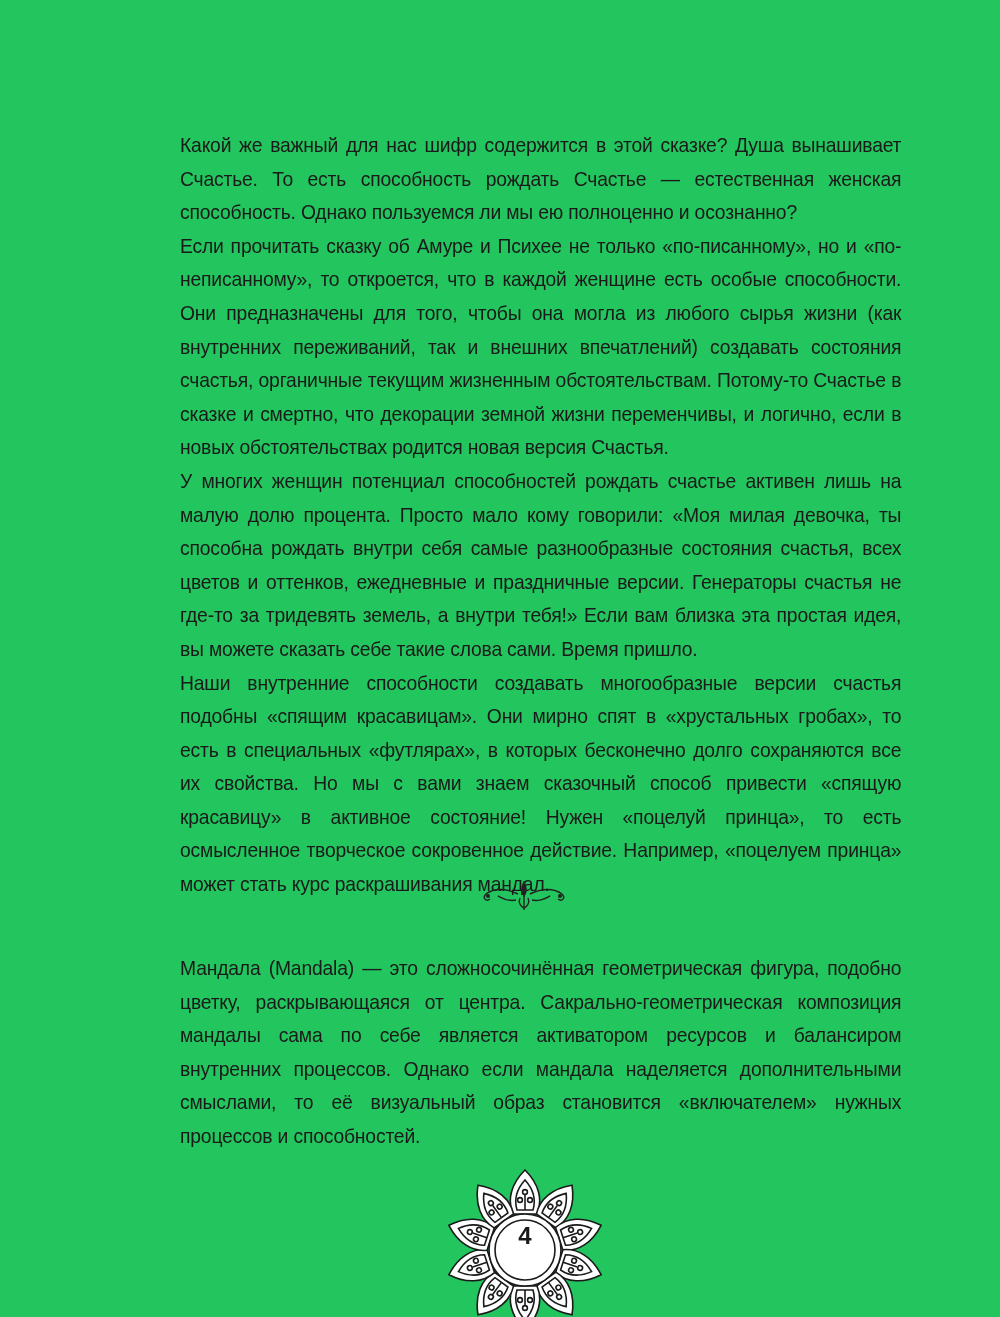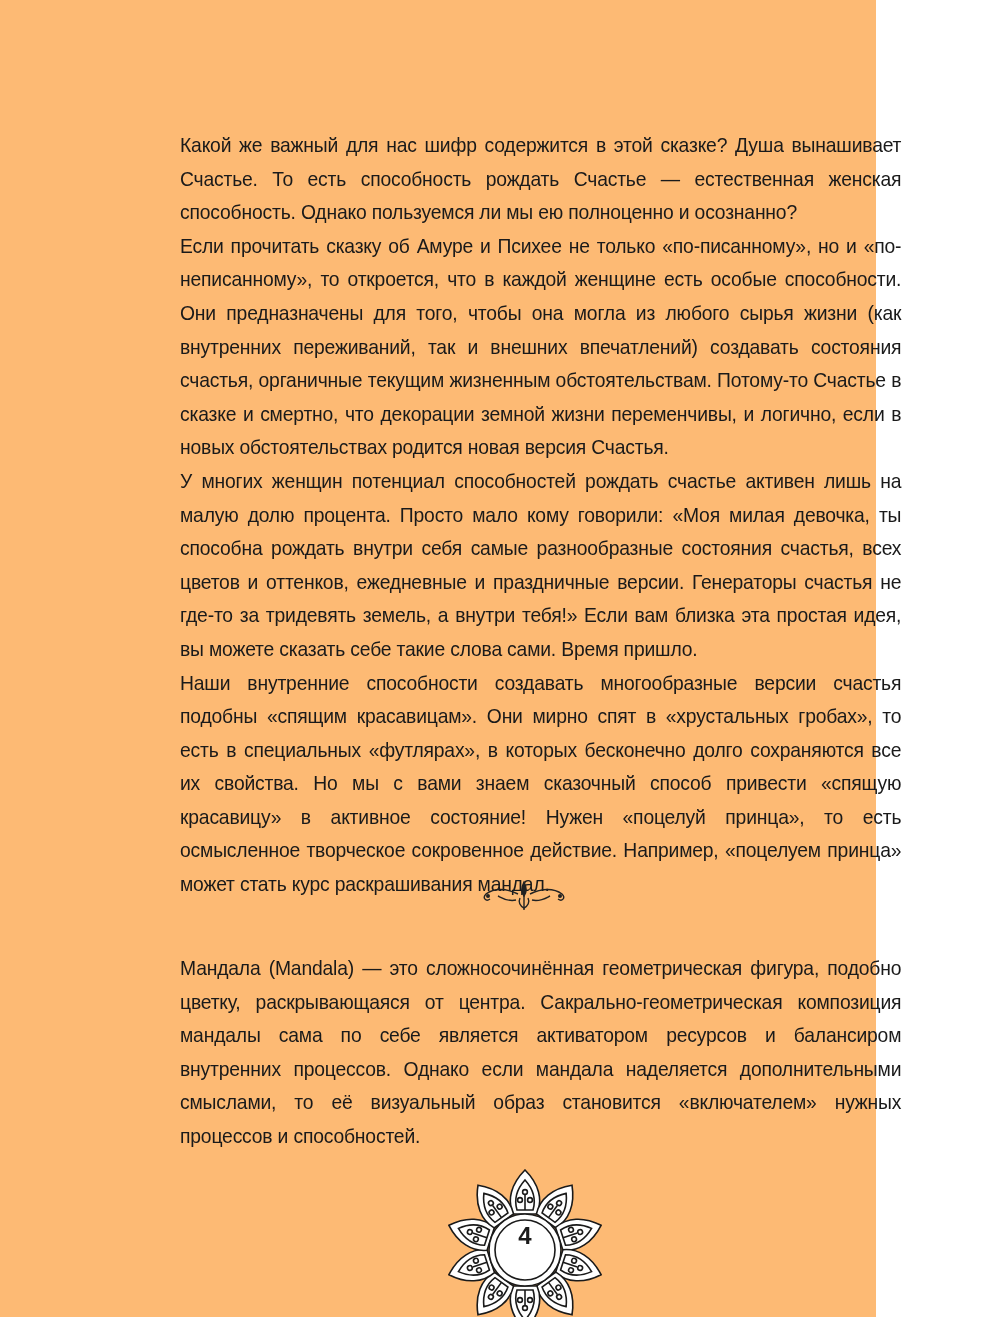--- a/index.html
+++ b/index.html
@@ -1,17 +1,17 @@
 <!DOCTYPE html>
 <html><head>
 <meta charset="utf-8">
 <style>
   html, body { margin: 0; padding: 0; background: #ffffff; }
   body { width: 1000px; height: 1317px; position: relative; overflow: hidden; }
-  .page { position: absolute; left: 0; top: 0; width: 876px; height: 1317px; background: #fdba74; }
+  .page { position: absolute; left: 0; top: 0; width: 1000px; height: 1317px; background: #22c55e; }
   .text-block {
     position: absolute; left: 180px; width: 722px;
     font-family: "Liberation Sans Narrow", "Liberation Sans", sans-serif;
     font-size: 21px; line-height: 33.6px; color: #1a1a1a;
     text-align: justify; letter-spacing: -0.2px;
     transform: scaleX(0.92); transform-origin: left top;
     width: 784px;
   }
   .text-block p { margin: 0; text-indent: 0; }
   .text-block p + p { text-indent: 0; }

